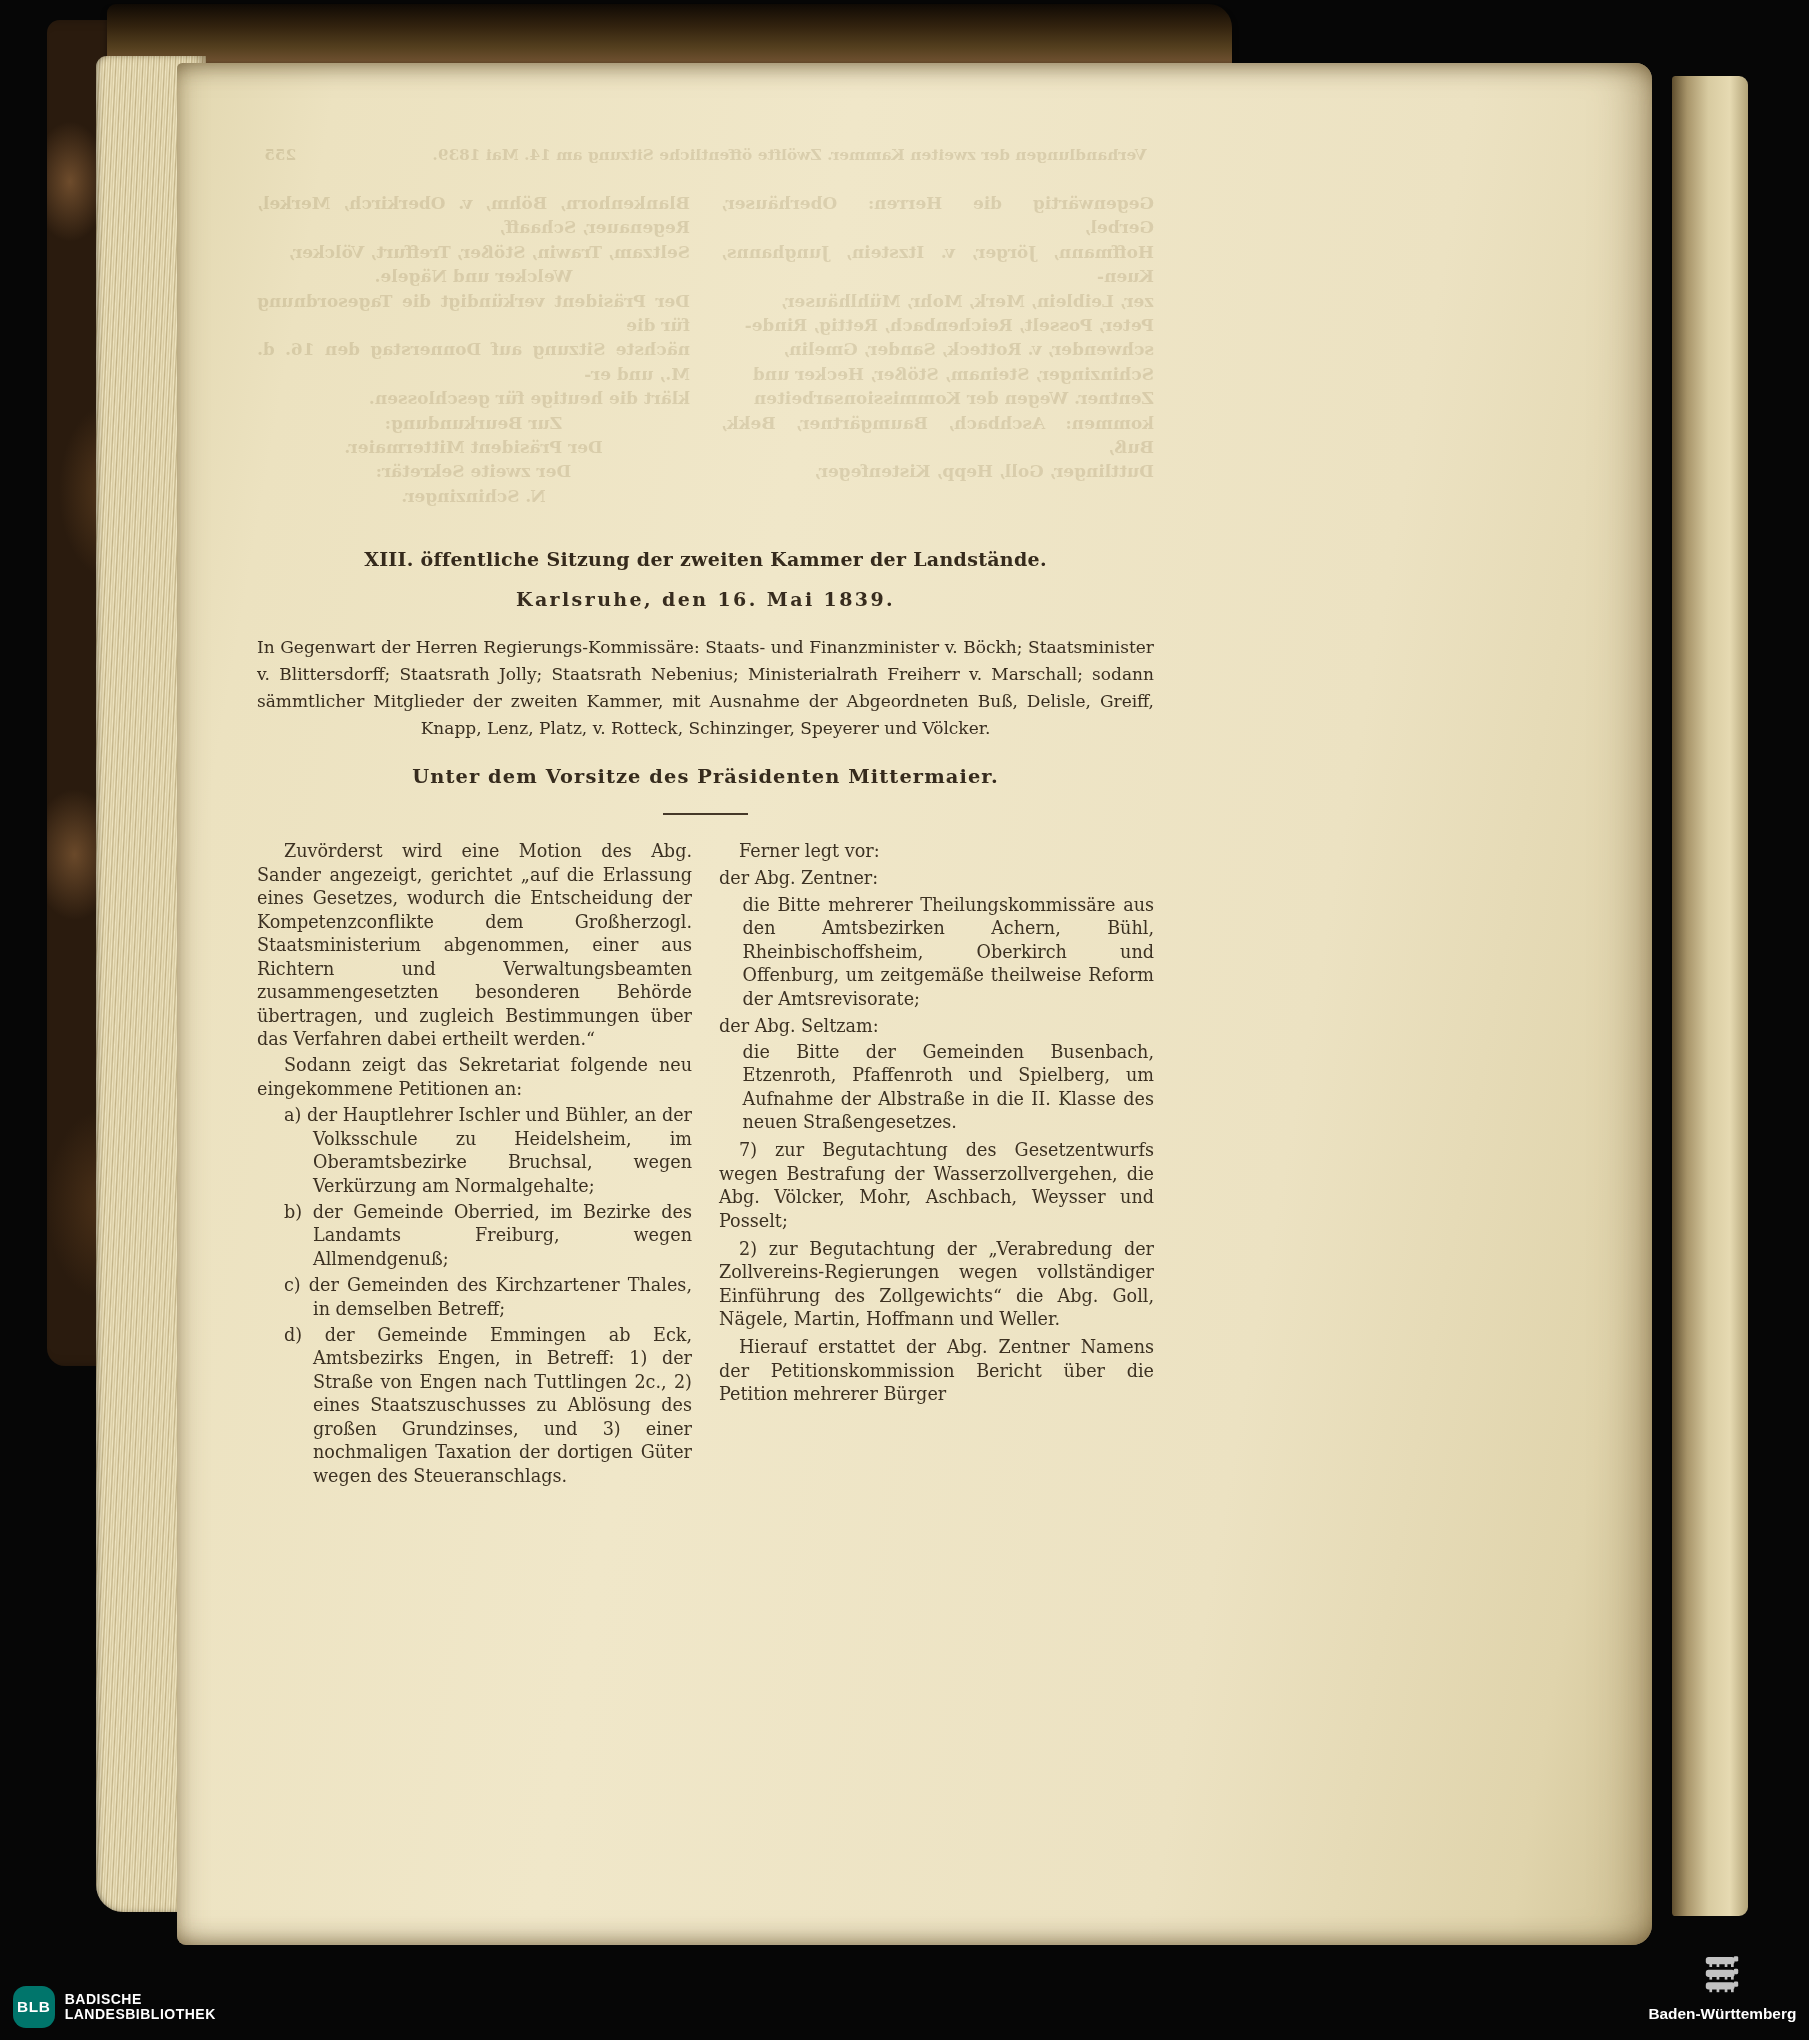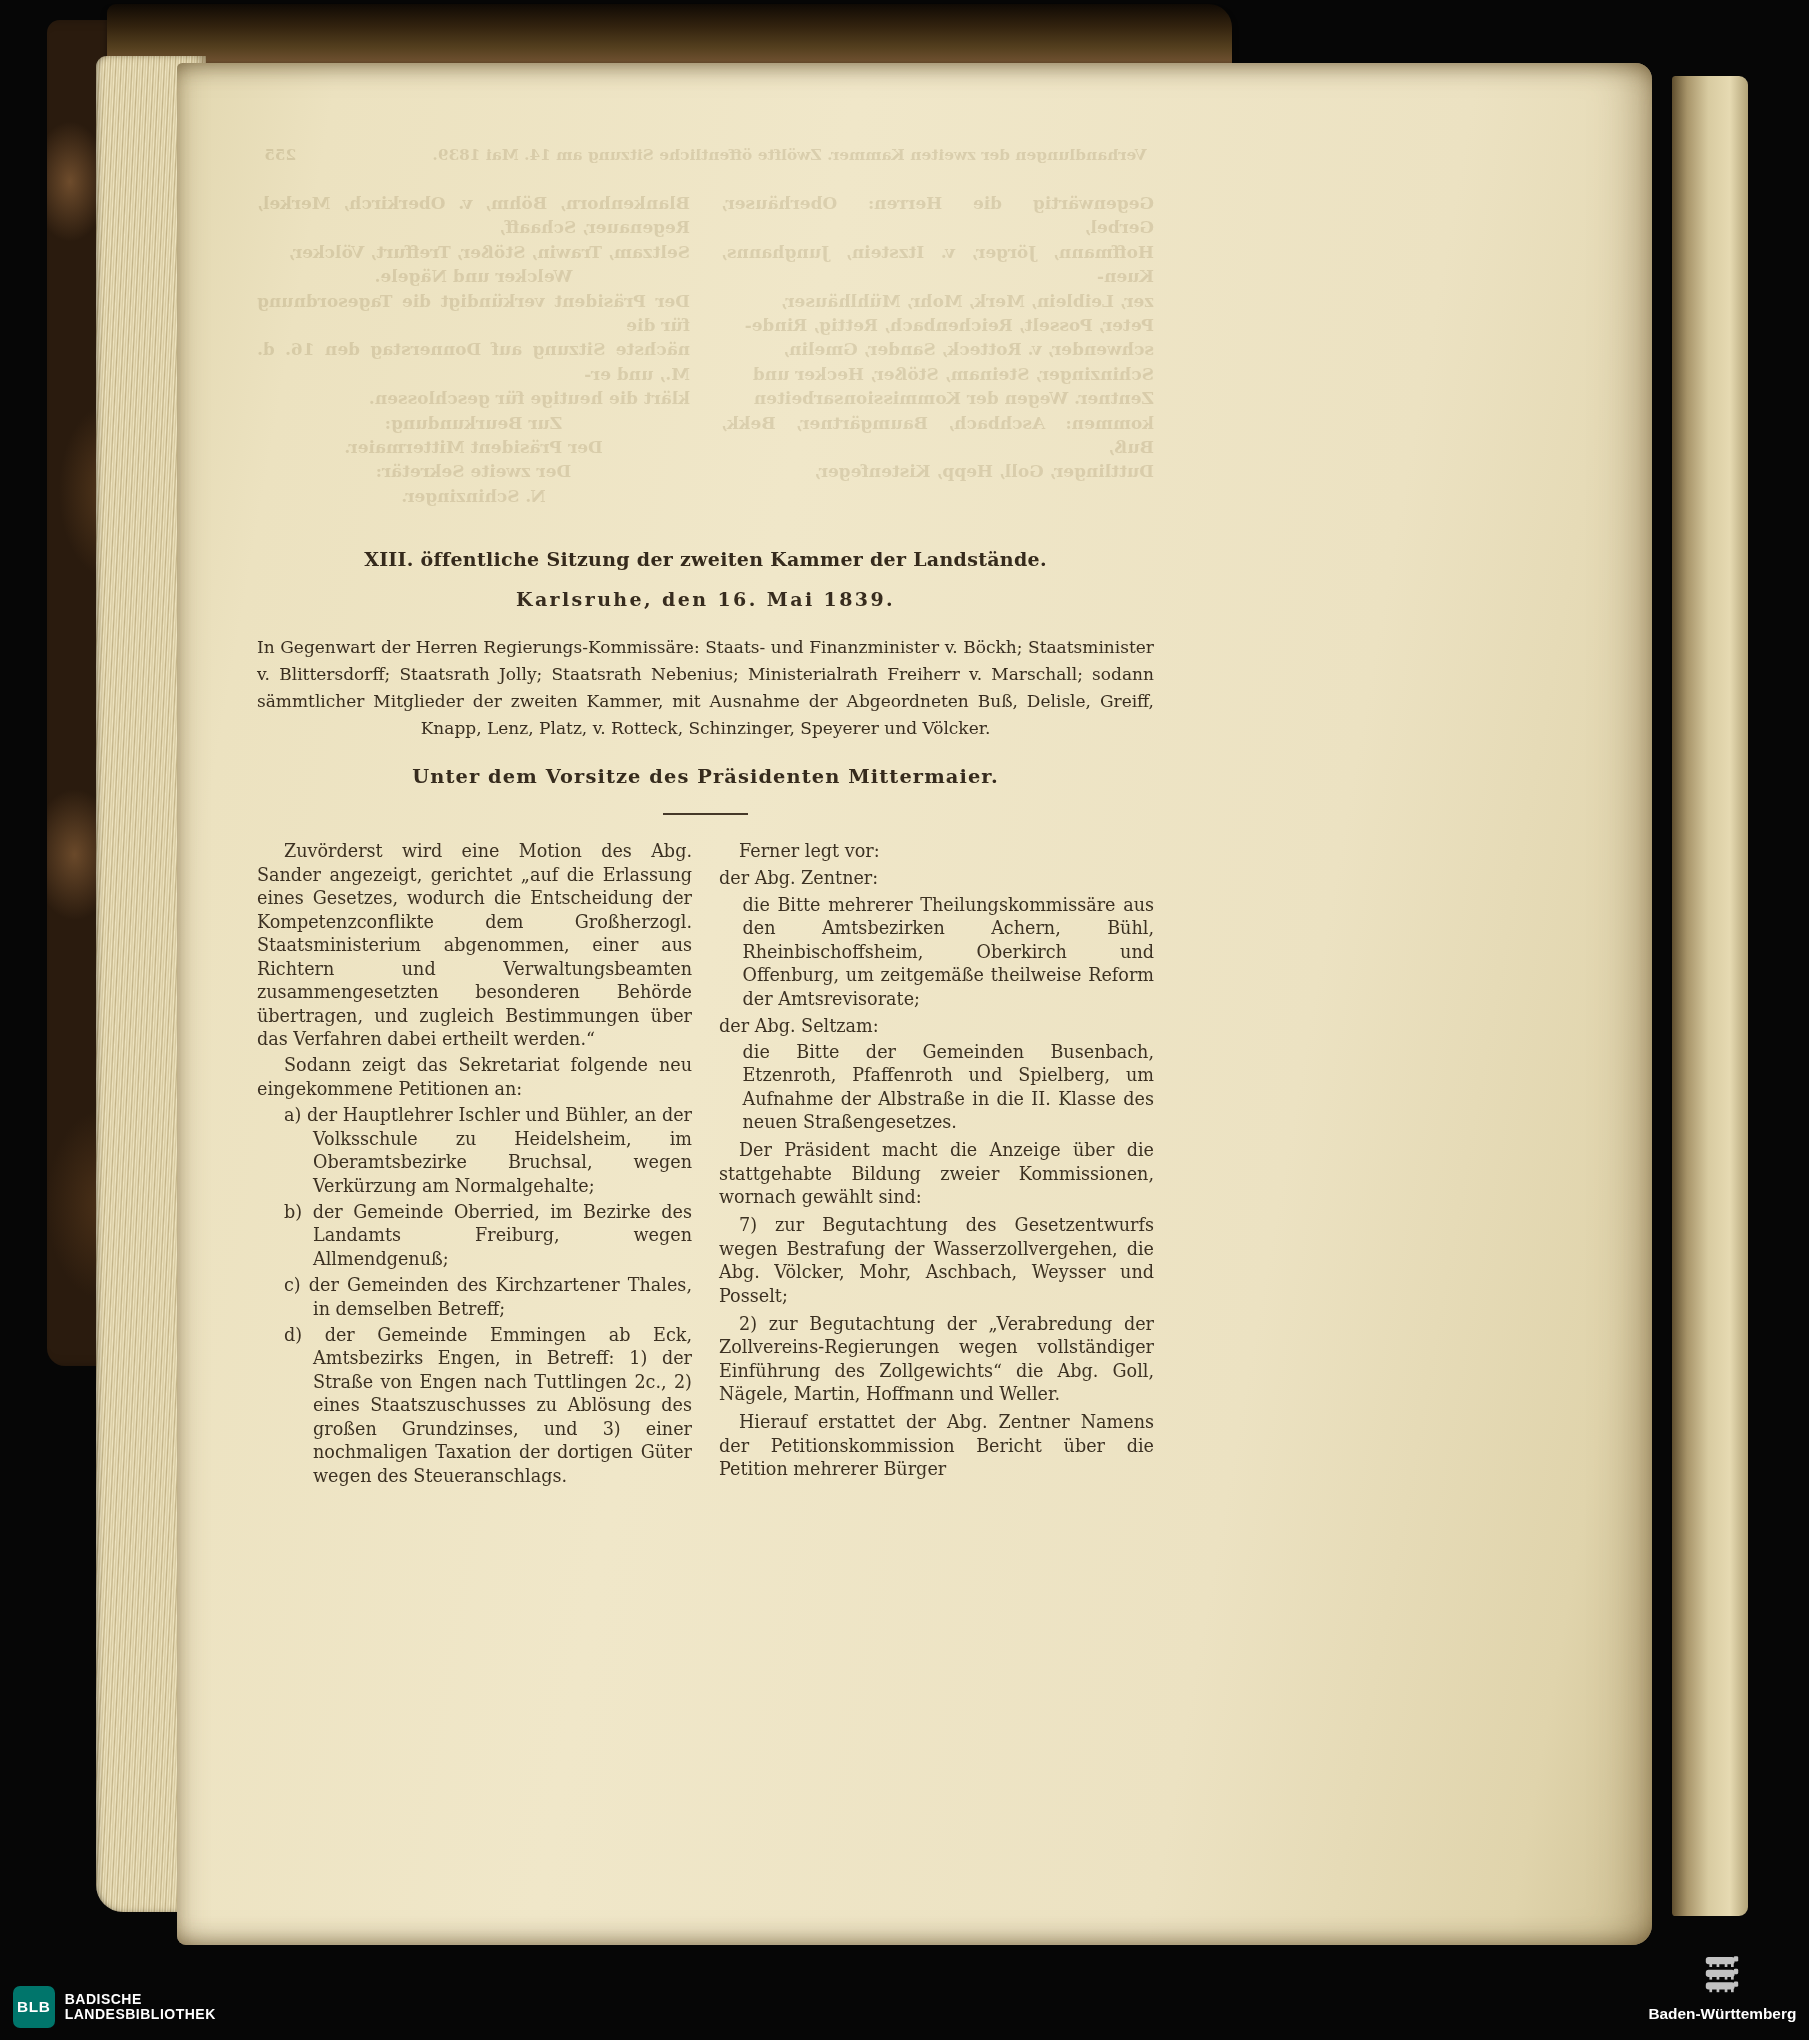--- a/index.html
+++ b/index.html
@@ -74,21 +74,21 @@
   .col > *{margin:0 0 2.7px;}
   .para{text-indent:27px;}
   .list-item{padding-left:56px;text-indent:-29px;}
   .rc-ind{text-indent:20px;}
   .rc-label{margin-top:3.6px;}
   .rc-block{padding-left:23.5px;}
   .rc-para{text-indent:20px;margin-top:4.5px;}
   
   .blb{position:absolute;left:12.7px;bottom:12.7px;display:flex;align-items:center;gap:10px;}
   .blb-square{
-    width:42px;height:42px;background:#00756b;color:#fff;border-radius:7px;
+    width:42px;height:42px;background:#00756b;color:#fff;border-radius:13px;
     display:flex;align-items:center;justify-content:center;
     font-family:"Liberation Sans",sans-serif;font-weight:bold;font-size:15.4px;letter-spacing:0.5px;
   }
   .blb-text{
     color:#fff;font-family:"Liberation Sans",sans-serif;font-size:14px;font-weight:bold;
     line-height:15.4px;letter-spacing:0.5px;
   }
   .bw{
     position:absolute;right:12.7px;bottom:18px;display:flex;align-items:center;gap:9px;
     color:#fff;font-family:"Liberation Sans",sans-serif;font-size:15.4px;font-weight:bold;flex-direction:column;
@@ -155,21 +155,20 @@
           <div class="list-item">b) der Gemeinde Oberried, im Bezirke des Landamts Freiburg, wegen Allmendgenuß;</div>
           <div class="list-item">c) der Gemeinden des Kirchzartener Thales, in demselben Betreff;</div>
           <div class="list-item">d) der Gemeinde Emmingen ab Eck, Amtsbezirks Engen, in Betreff: 1) der Straße von Engen nach Tuttlingen 2c., 2) eines Staatszuschusses zu Ablösung des großen Grundzinses, und 3) einer nochmaligen Taxation der dortigen Güter wegen des Steueranschlags.</div>
         </div>
         <div class="col">
           <div class="rc-ind">Ferner legt vor:</div>
           <div class="rc-label">der Abg. Zentner:</div>
           <div class="rc-block">die Bitte mehrerer Theilungskommissäre aus den Amtsbezirken Achern, Bühl, Rheinbischoffsheim, Oberkirch und Offenburg, um zeitgemäße theilweise Reform der Amtsrevisorate;</div>
           <div class="rc-label">der Abg. Seltzam:</div>
           <div class="rc-block">die Bitte der Gemeinden Busenbach, Etzenroth, Pfaffenroth und Spielberg, um Aufnahme der Albstraße in die II. Klasse des neuen Straßengesetzes.</div>
-          <div class="rc-para">Der Präsident macht die Anzeige über die stattgehabte Bildung zweier Kommissionen, wornach gewählt sind:</div>
           <div class="rc-para">7) zur Begutachtung des Gesetzentwurfs wegen Bestrafung der Wasserzollvergehen, die Abg. Völcker, Mohr, Aschbach, Weysser und Posselt;</div>
           <div class="rc-para">2) zur Begutachtung der „Verabredung der Zollvereins-Regierungen wegen vollständiger Einführung des Zollgewichts“ die Abg. Goll, Nägele, Martin, Hoffmann und Weller.</div>
           <div class="rc-para">Hierauf erstattet der Abg. Zentner Namens der Petitionskommission Bericht über die Petition mehrerer Bürger</div>
         </div>
       </div>
 
     </div>
   </div>
 
   <div class="blb">

